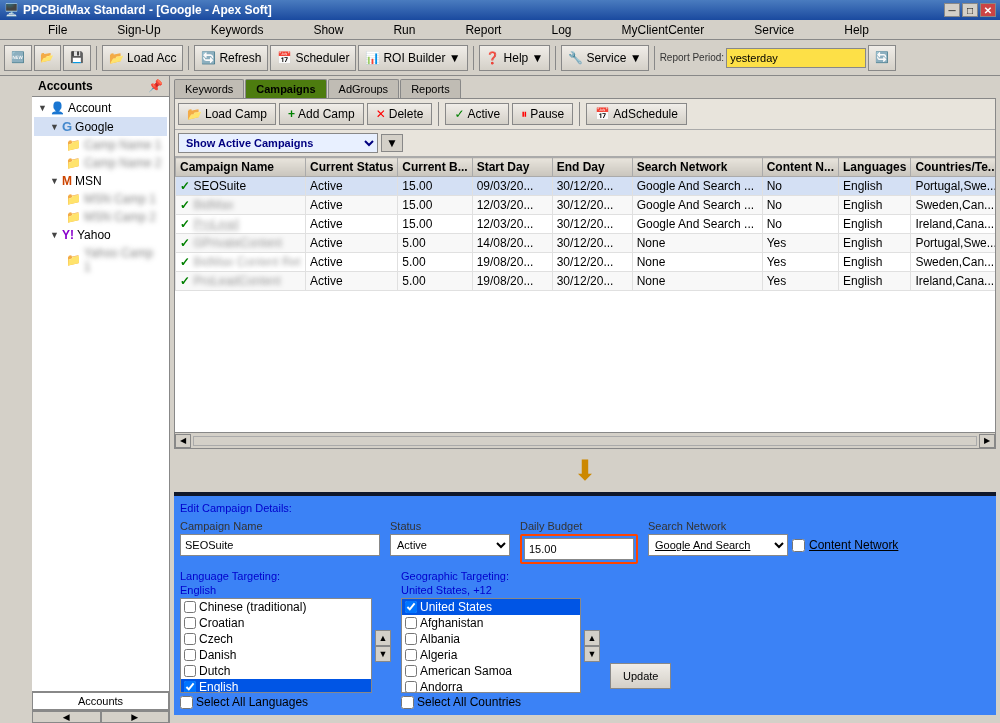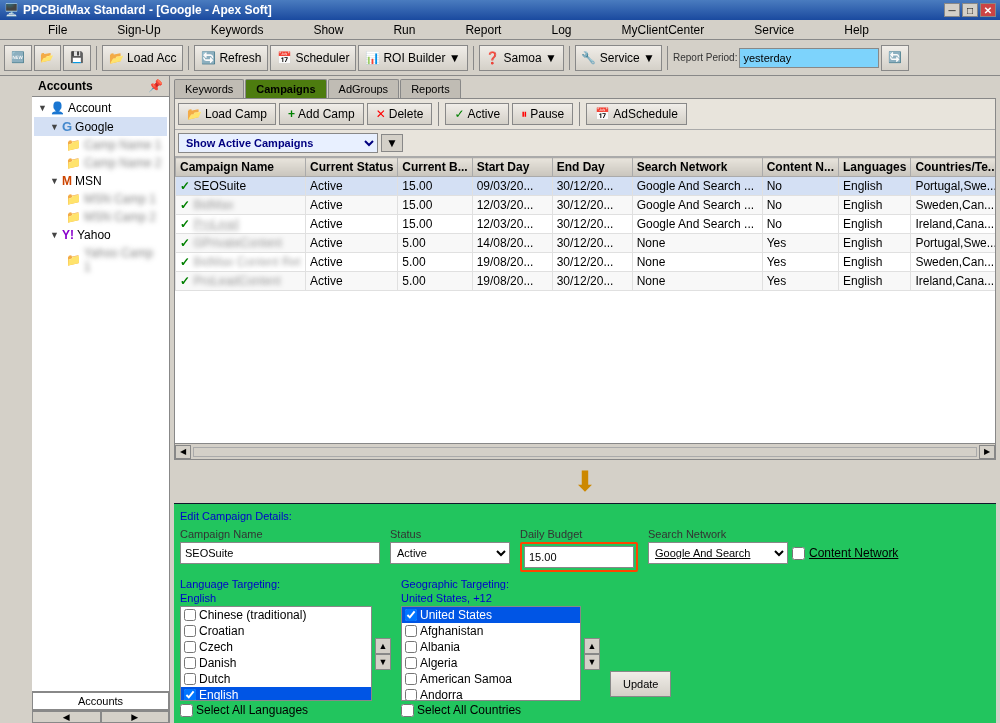--- a/index.html
+++ b/index.html
@@ -13,21 +13,21 @@
     
     
     #menubar { background: #d4d0c8; height: 20px; display: flex; align-items: center; padding: 0 4px; border-bottom: 1px solid #888; }
     #menubar span { padding: 2px 6px; cursor: pointer; font-size: 12px; margin-left: 38px; }
     
     
     #toolbar { background: #d4d0c8; height: 36px; display: flex; align-items: center; padding: 2px 4px; gap: 2px; border-bottom: 1px solid #888; }
     .tb-btn { background: linear-gradient(to bottom, #f0ede8, #d4d0c8); border: 1px solid #888; padding: 2px 6px; cursor: pointer; display: flex; align-items: center; gap: 3px; height: 26px; font-size: 11px; }
     .tb-sep { width: 1px; background: #888; height: 24px; margin: 0 3px; }
     .tb-label { font-size: 10px; color: #333; }
-    .tb-input { border: 1px solid #888; padding: 1px 3px; height: 20px; width: 140px; background: #7dd3fc; font-size: 11px; }
+    .tb-input { border: 1px solid #888; padding: 1px 3px; height: 20px; width: 140px; background: #fde047; font-size: 11px; }
     
     
     #main { display: flex; height: calc(100vh - 76px); }
     
     
     #sidebar { width: 138px; background: white; border-right: 1px solid #888; display: flex; flex-direction: column; margin-left: 32px; }
     .sidebar-header { background: #d4d0c8; padding: 3px 6px; font-weight: bold; font-size: 11px; display: flex; align-items: center; justify-content: space-between; border-bottom: 1px solid #888; }
     .tree-item { padding: 2px 4px; cursor: pointer; display: flex; align-items: center; gap: 3px; }
     .tree-chevron { font-size: 9px; color: #444; }
     
@@ -57,21 +57,21 @@
     table td { border: 1px solid #e0e0e0; padding: 2px 4px; white-space: nowrap; }
     table tr:nth-child(even) { background: #f8f8f8; }
     
     
     #hscroll { height: 16px; background: #d4d0c8; border-top: 1px solid #888; display: flex; align-items: center; }
     
     
     #arrow-indicator { text-align: center; padding: 5px; color: #cc8800; font-size: 24px; }
     
     
-    #edit-panel { background: #22c55e; border-top: 1px solid #0f172a; padding: 6px; margin: 0 4px 0; }
+    #edit-panel { background: #3b82f6; border-top: 4px solid #0f172a; padding: 6px; margin: 0 4px 8px; }
     .edit-title { color: #0000cc; font-size: 11px; margin-bottom: 6px; }
     .edit-row { display: flex; align-items: flex-start; gap: 10px; margin-bottom: 6px; }
     .edit-group { display: flex; flex-direction: column; gap: 2px; }
     .edit-label { font-size: 11px; color: #333; }
     .edit-input { border: 1px solid #888; padding: 2px 4px; height: 22px; background: white; font-size: 11px; }
     .edit-select { border: 1px solid #888; padding: 1px 2px; height: 22px; background: white; font-size: 11px; }
     .daily-budget-box { border: 2px solid #ff4400; border-radius: 2px; padding: 2px; }
     .edit-input-budget { border: 1px solid #888; padding: 2px 4px; height: 22px; background: white; font-size: 11px; width: 110px; }
     
     
@@ -146,21 +146,21 @@
     <span>📅</span>
     <span>Scheduler</span>
   </button>
   <button class="tb-btn">
     <span>📊</span>
     <span>ROI Builder ▼</span>
   </button>
   <div class="tb-sep"></div>
   <button class="tb-btn">
     <span>❓</span>
-    <span>Samoa ▼</span>
+    <span>Help ▼</span>
   </button>
   <div class="tb-sep"></div>
   <button class="tb-btn">
     <span>🔧</span>
     <span>Service ▼</span>
   </button>
   <div class="tb-sep"></div>
   <span class="tb-label">Report Period:</span>
   <input class="tb-input" type="text" value="yesterday" style="">
   <button class="tb-btn">🔄</button>

